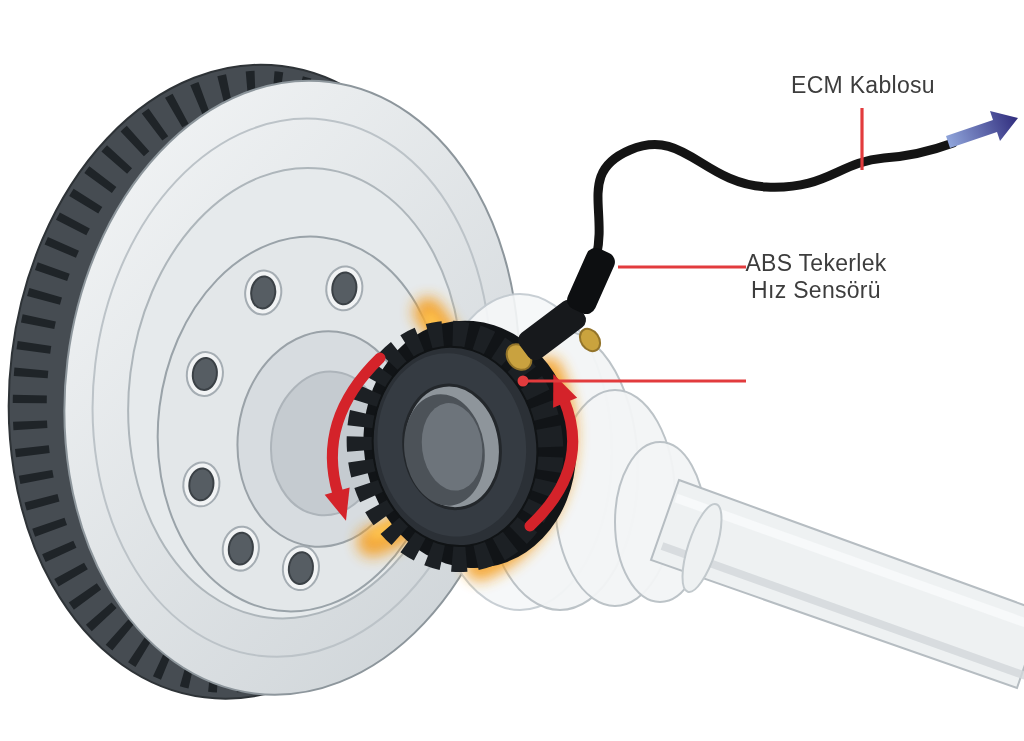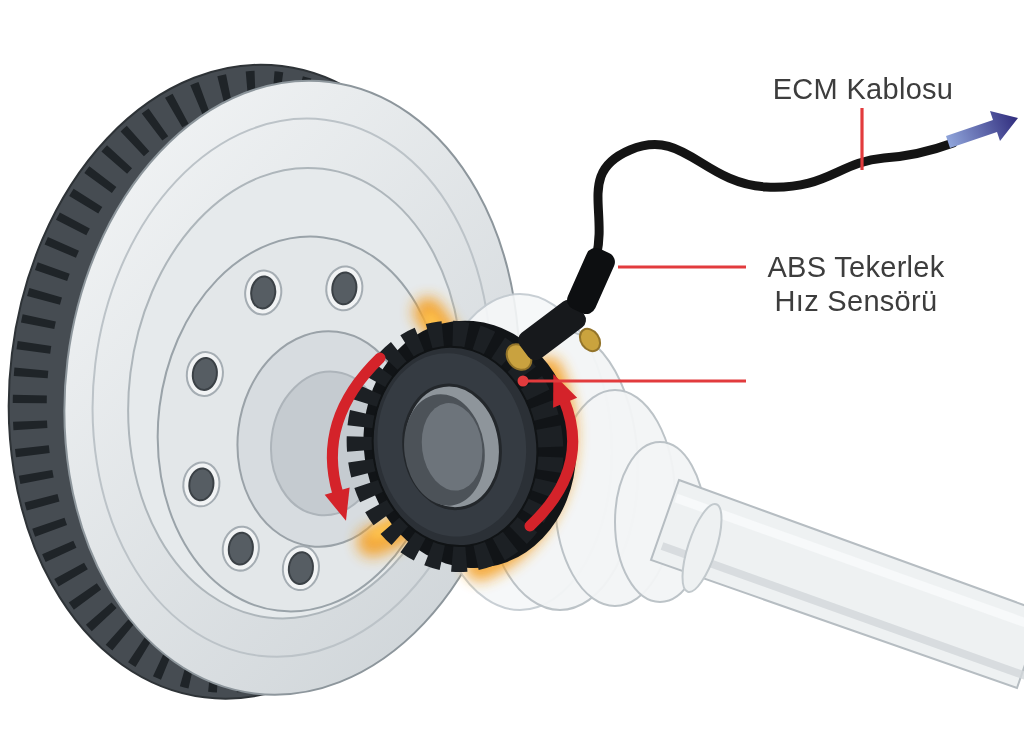--- a/index.html
+++ b/index.html
@@ -3,21 +3,21 @@
 <meta charset="utf-8">
 <style>
   html,body{margin:0;padding:0;}
   body{
     width:1024px;height:741px;background:#ffffff;position:relative;overflow:hidden;
     font-family:"Liberation Sans", sans-serif;
   }
   .stage{position:absolute;inset:0;}
   .stage svg{position:absolute;top:0;left:0;}
   .label{
-    position:absolute;color:#3d3d3d;font-size:29px;line-height:1.18;
+    position:absolute;color:#3d3d3d;font-size:23px;line-height:1.18;
     text-align:center;letter-spacing:.3px;font-weight:400;
   }
 </style>
 </head>
 <body>
 
 <div class="stage">
 
 <svg width="1024" height="741" viewBox="0 0 1024 741" xmlns="http://www.w3.org/2000/svg">
   <defs>
@@ -120,19 +120,19 @@
   <g fill="none" stroke-width="3.2" stroke="#e23b3d">
     <line x1="862" y1="108" x2="862" y2="170"></line>
     <line x1="618" y1="267" x2="746" y2="267"></line>
     <line x1="524" y1="381" x2="746" y2="381"></line>
     <circle cx="523" cy="381" r="5.5" stroke="none" fill="#e23b3d"></circle>
   </g>
 </svg>
 
 <div class="label" style="left:743px;top:72px;width:240px">ECM Kablosu</div>
 
-<div class="label" style="left:736px;top:250px;width:240px">
+<div class="label" style="left:696px;top:250px;width:240px">
   <div>ABS Tekerlek</div>
   <div>Hız Sensörü</div>
 </div>
 
 
 </div>
 
 </body></html>

